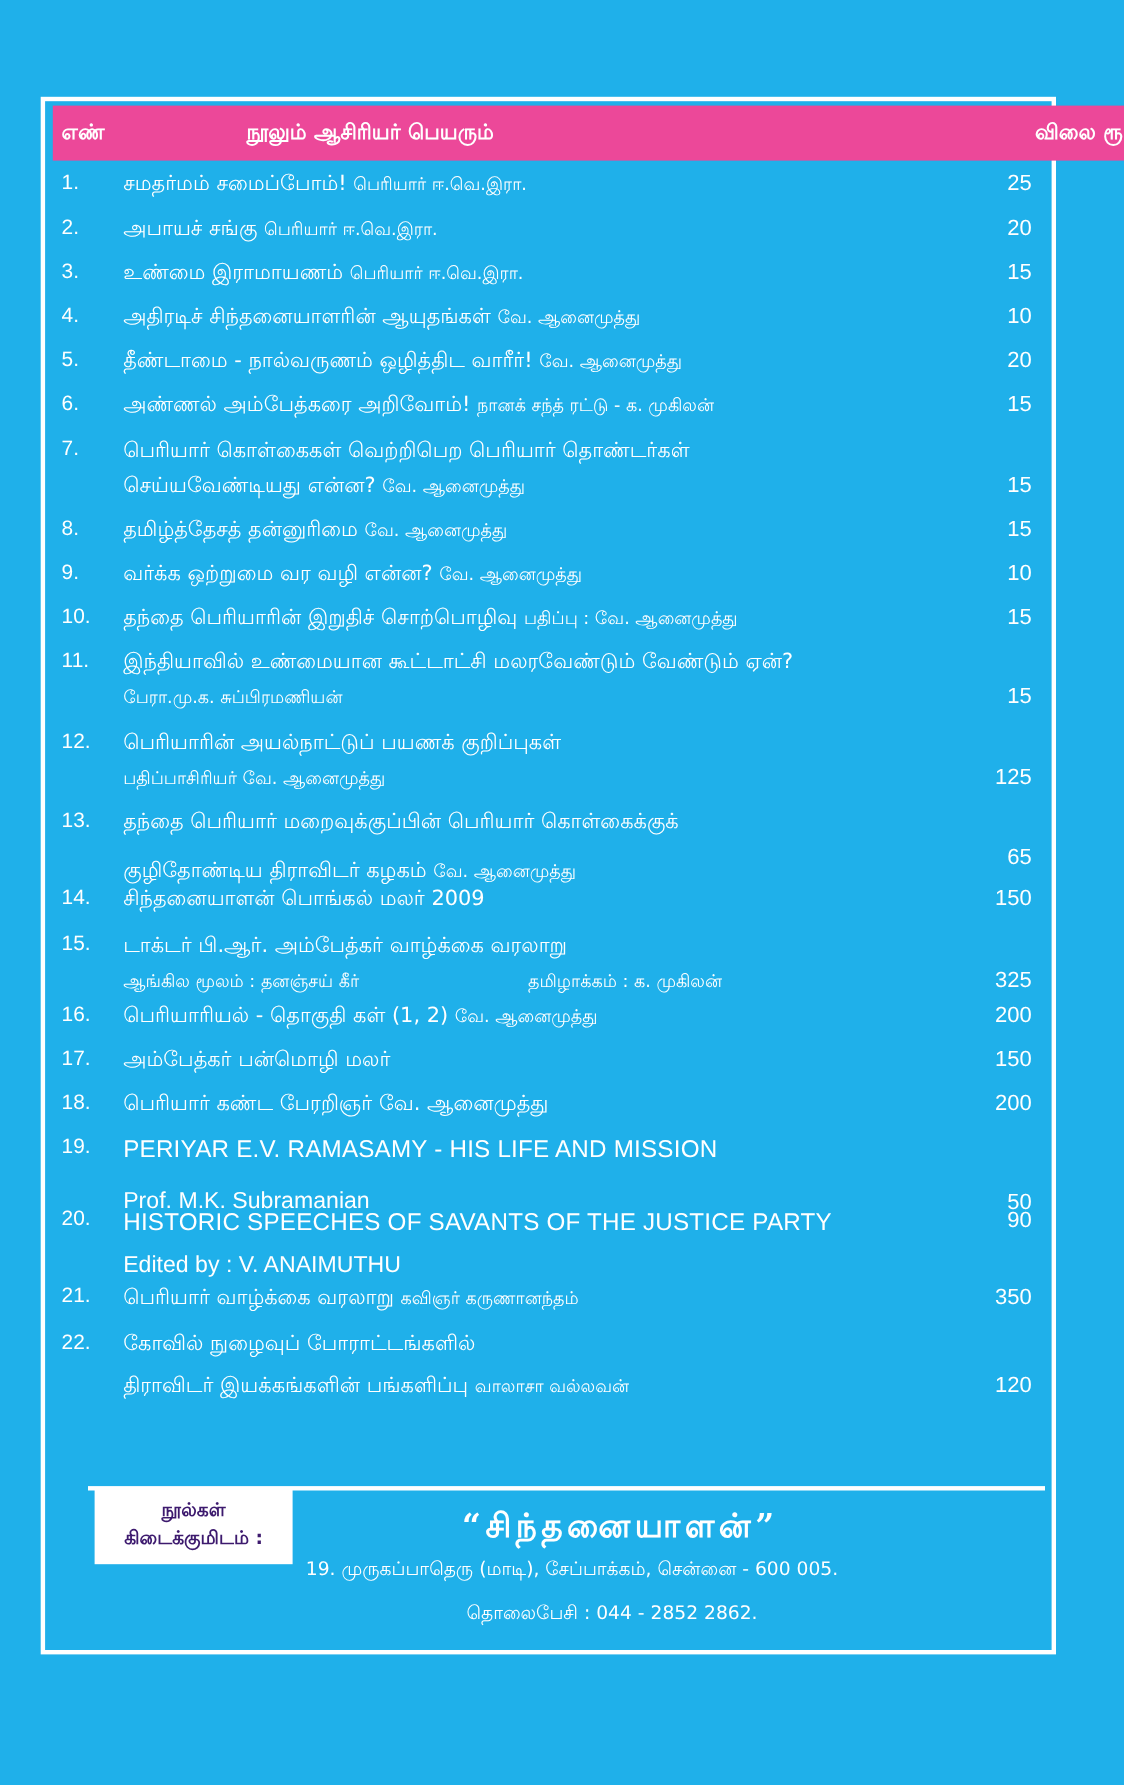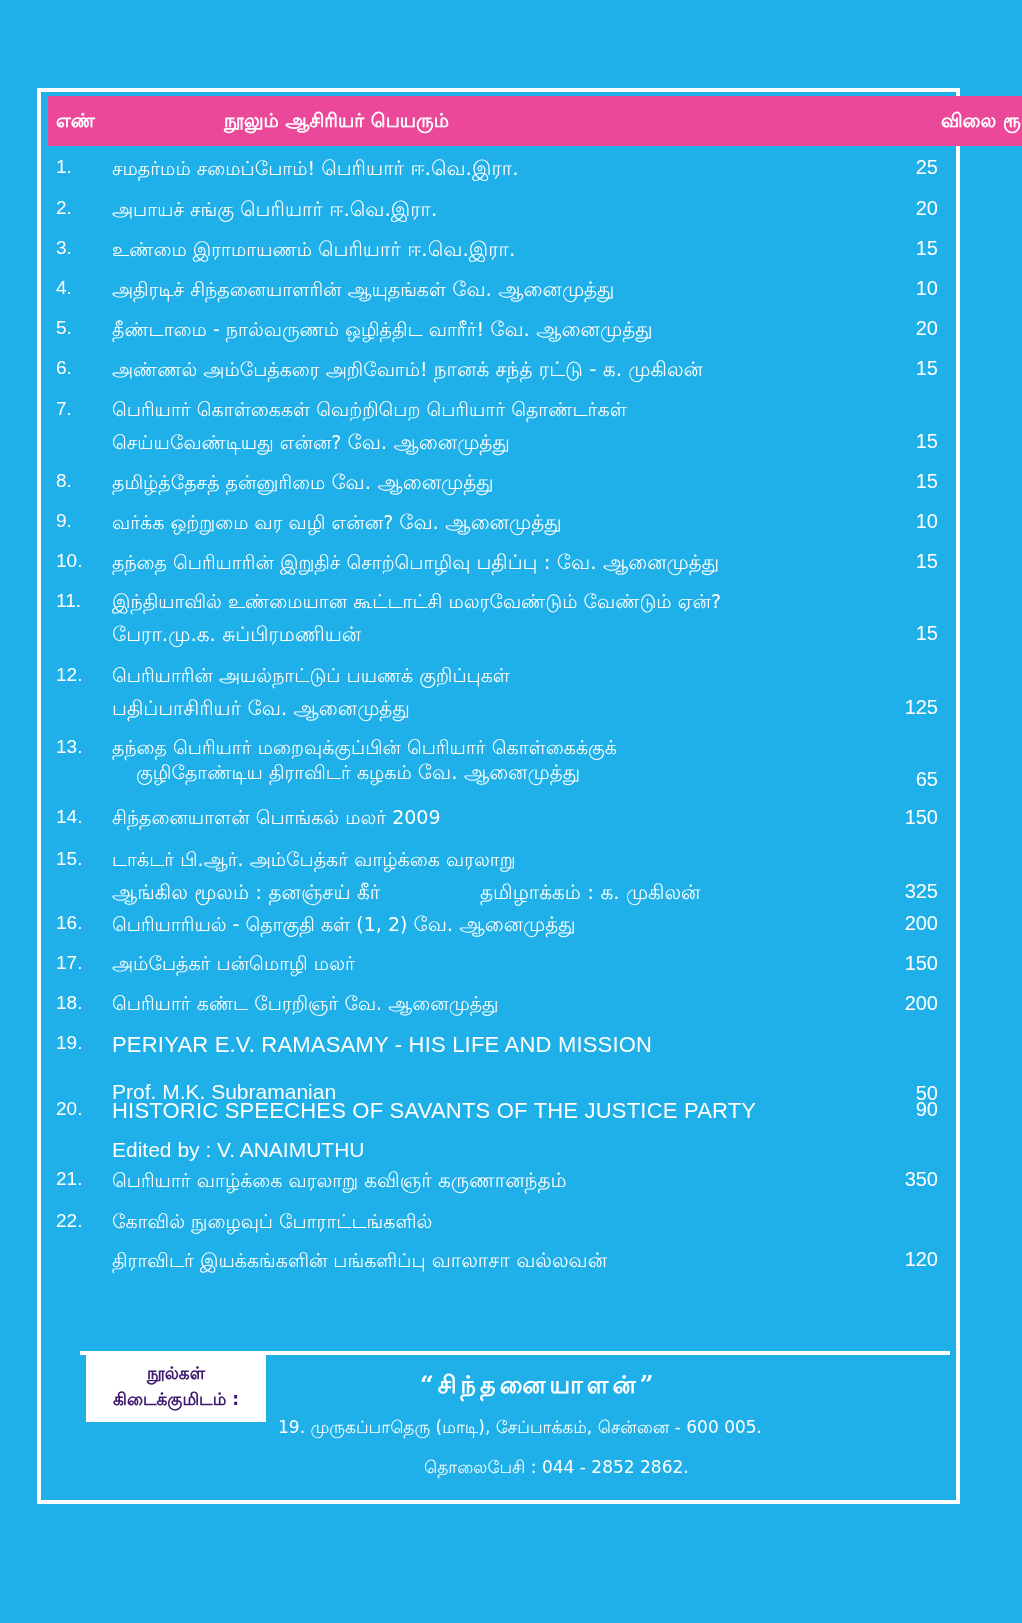--- a/index.html
+++ b/index.html
@@ -29,39 +29,39 @@
     text-decoration: underline;
   }
   .header .h-no { position: absolute; left: 8px; }
   .header .h-title { position: absolute; left: 176px; }
   .header .h-price { position: absolute; right: 12px; }
 
   .row { position: absolute; left: 48px; width: 890px; font-size: 19px; }
   .row .no { position: absolute; left: 8px; font-family: "Liberation Sans", sans-serif; font-size: 19px; }
   .row .line { position: absolute; left: 64px; white-space: nowrap; }
   .row .title { font-weight: normal; }
-  .row .author { font-weight: normal; font-size: 20px; }
+  .row .author { font-weight: normal; font-size: 16px; }
   .row .price { position: absolute; right: 0; font-family: "Liberation Sans", sans-serif; font-size: 20px; }
   .row .eng { font-family: "Liberation Sans", sans-serif; font-size: 22px; letter-spacing: 0.2px; }
   .row .eng-sub { font-family: "Liberation Sans", sans-serif; font-size: 21px; }
 
   .divider {
     position: absolute; left: 80px; top: 1351px;
     width: 870px; height: 4px; background: #ffffff;
   }
   .avail-box {
     position: absolute; left: 86px; top: 1352px;
     width: 180px; height: 70px; background: #ffffff;
     color: #3d1a6e; font-weight: bold; font-size: 17px;
     text-align: center; line-height: 26px; padding-top: 8px;
     box-sizing: border-box;
   }
   .publisher {
     position: absolute; left: 420px; top: 1370px;
-    font-family: "DejaVu Serif", serif; font-weight: bold; font-size: 24px;
+    font-family: "DejaVu Serif", serif; font-weight: bold; font-size: 30px;
     letter-spacing: 4px;
     text-align: right;
   }
   .address { position: absolute; left: 278px; top: 1417px; font-size: 17px; }
   .phone { position: absolute; left: 424px; top: 1457px; font-size: 17px; }
 </style>
 </head>
 <body>
 
 <div class="frame"></div>
@@ -143,21 +143,21 @@
 <div class="row" style="top:664px;">
   <span class="no">12.</span>
   <span class="line"><span class="title">பெரியாரின் அயல்நாட்டுப் பயணக் குறிப்புகள்</span></span>
   <span class="line" style="top:32px;"><span class="author">பதிப்பாசிரியர் வே. ஆனைமுத்து</span></span>
   <span class="price" style="top:32px;">125</span>
 </div>
 
 <div class="row" style="top:736px;">
   <span class="no">13.</span>
   <span class="line"><span class="title">தந்தை பெரியார் மறைவுக்குப்பின் பெரியார் கொள்கைக்குக்</span></span>
-  <span class="line" style="top:24px;margin-left:24px;"><span class="title">குழிதோண்டிய திராவிடர் கழகம்</span> <span class="author">வே. ஆனைமுத்து</span></span>
+  <span class="line" style="top:44px;"><span class="title">குழிதோண்டிய திராவிடர் கழகம்</span> <span class="author">வே. ஆனைமுத்து</span></span>
   <span class="price" style="top:32px;">65</span>
 </div>
 
 <div class="row" style="top:806px;">
   <span class="no">14.</span>
   <span class="line"><span class="title">சிந்தனையாளன் பொங்கல் மலர் 2009</span></span>
   <span class="price">150</span>
 </div>
 
 <div class="row" style="top:848px;">

